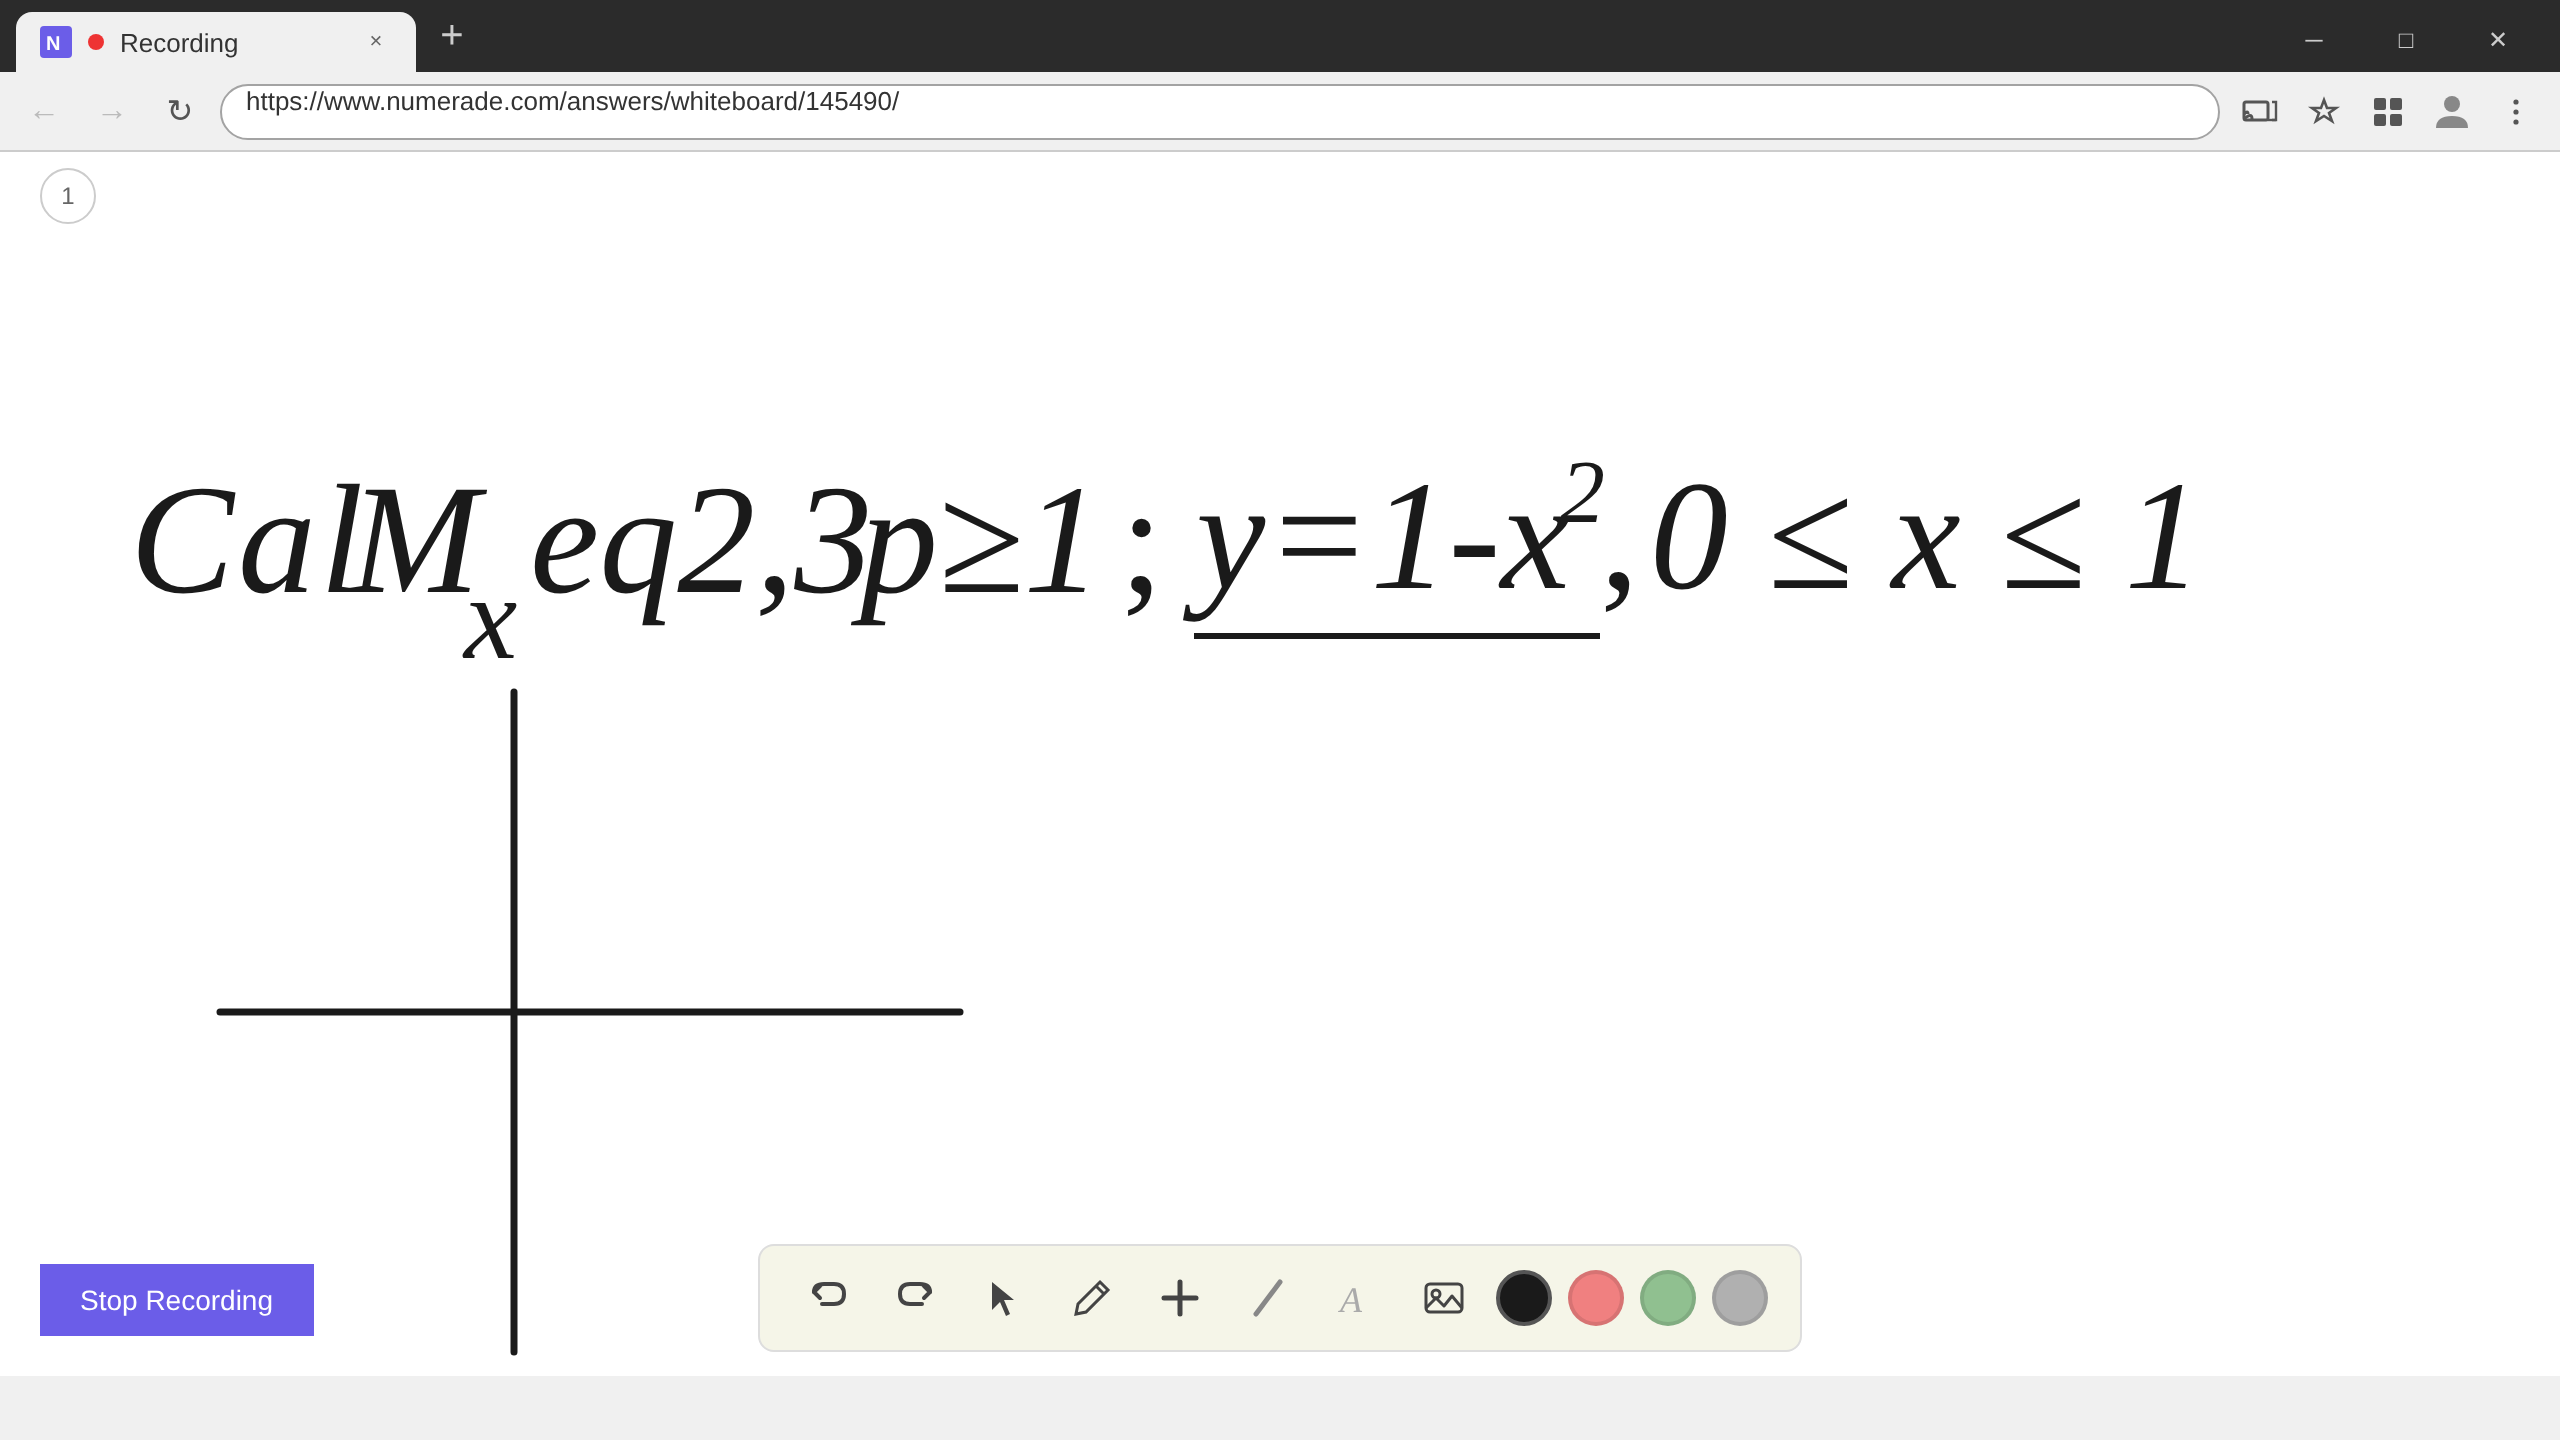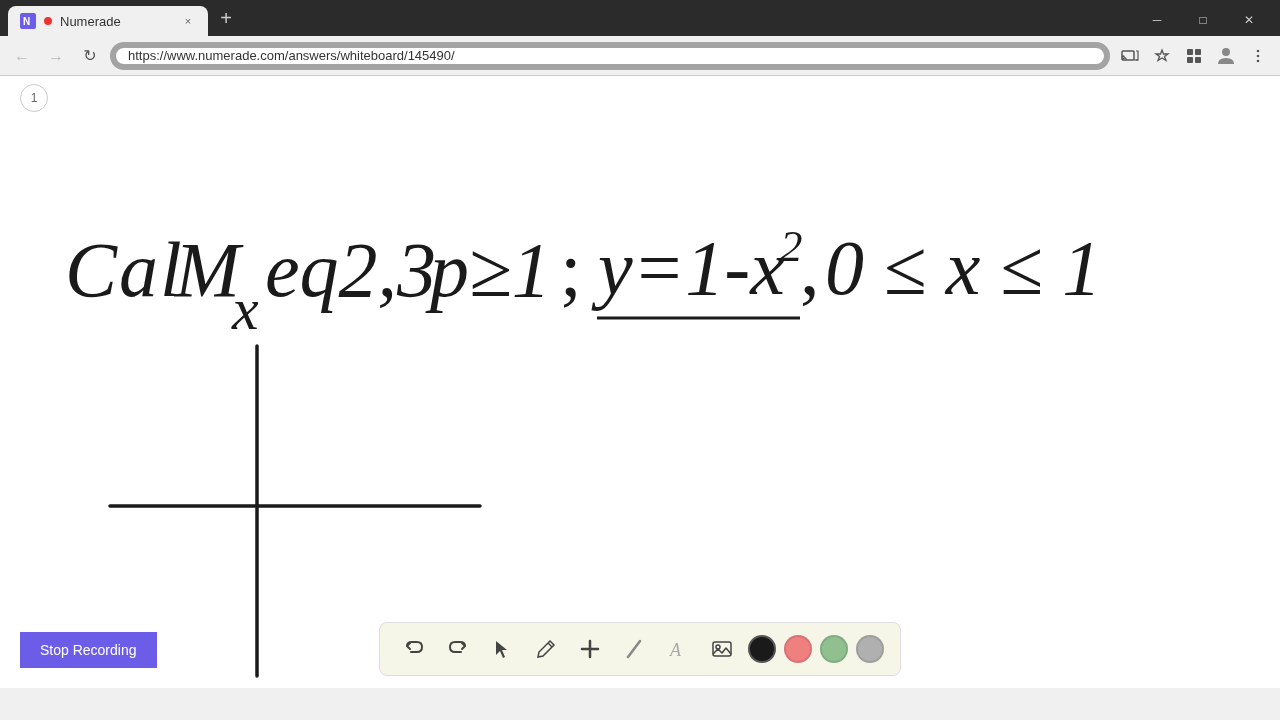--- a/index.html
+++ b/index.html
@@ -85,21 +85,21 @@
       color: #555;
       font-size: 16px;
       border-radius: 50%;
     }
     .nav-btn.disabled { color: #bbb; cursor: default; }
 
     .address-bar {
       flex: 1;
       height: 28px;
       background: white;
-      border: 6px solid #a3a3a3;
+      border: 1px solid #a3a3a3;
       border-radius: 14px;
       display: flex;
       align-items: flex-start;
       padding: 0 12px;
       font-size: 13px;
       color: #333;
     }
 
     .address-url {
       flex: 1;
@@ -248,21 +248,21 @@
 
 <div class="tab-bar">
   <div class="tab">
 
     <svg width="16" height="16" viewBox="0 0 16 16">
       <rect width="16" height="16" rx="2" fill="#6b5de8"></rect>
       <text x="3" y="12" font-size="10" fill="white" font-weight="bold">N</text>
     </svg>
 
     <div class="recording-dot"></div>
-    <span class="tab-title">Numerade</span>
+    <span class="tab-title">Recording</span>
     <div class="tab-close">×</div>
   </div>
   <div class="tab-new">+</div>
 
   <div class="browser-win-controls">
     <div class="win-control">─</div>
     <div class="win-control">□</div>
     <div class="win-control close">✕</div>
   </div>
 </div>

